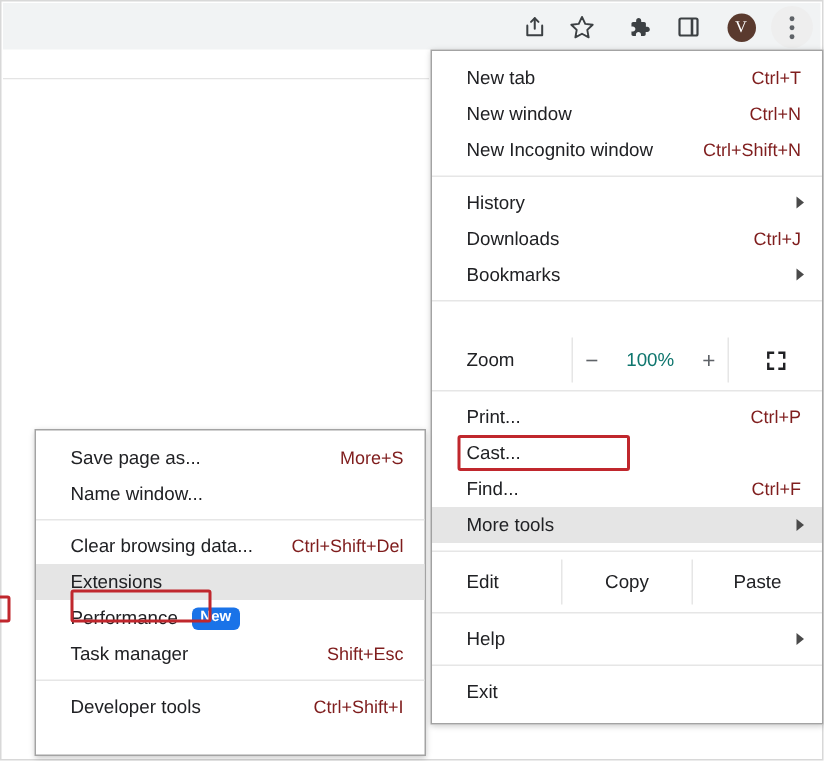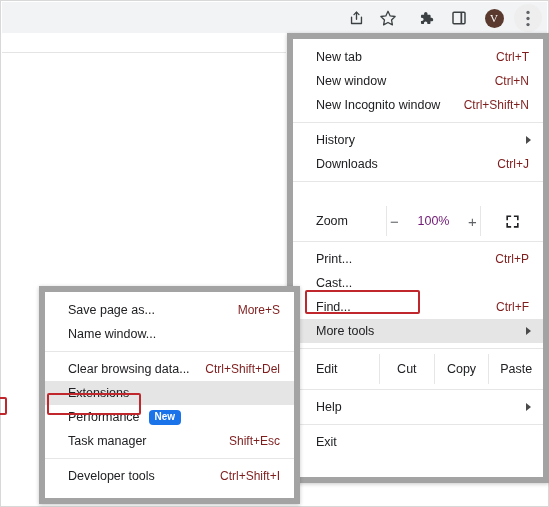--- a/index.html
+++ b/index.html
@@ -85,35 +85,35 @@
     text-align: center;
     font-family: "Liberation Serif", serif;
     letter-spacing: 0;
   }
   .dots { position: relative; z-index: 2; }
 
   
   .menu-panel {
     position: absolute;
     background: #ffffff;
-    border: 6px solid #a3a3a3;
+    border: 1px solid #a3a3a3;
     box-shadow: 0 1px 4px rgba(0,0,0,0.22);
     box-sizing: border-box;
     font-size: 12.5px;
     color: #202124;
   }
   #main-menu {
     left: 286px;
     top: 32px;
     width: 262px;
     height: 450px;
     padding: 6px 0 0 0;
   }
   #sub-menu {
-    left: 38px;
+    left: 22px;
     top: 285px;
     width: 261px;
     height: 218px;
     padding: 6px 0 0 0;
   }
 
   .mi {
     position: relative;
     height: 24px;
     display: flex;
@@ -172,21 +172,21 @@
     color: #3c4043;
   }
   #zoom-row .zminus, #zoom-row .zplus {
     font-size: 15px;
     color: #5f6368;
     width: 14px;
     text-align: center;
   }
   #zoom-row .zval {
     font-size: 12.5px;
-    color: #701a75;
+    color: #0f766e;
     min-width: 36px;
     text-align: center;
   }
   #zoom-row .zfull {
     flex: 0 0 62px;
     display: flex;
     align-items: center;
     justify-content: center;
   }
 
@@ -319,20 +319,25 @@
 
     <div class="mi">
       <span class="label">History</span>
       <span class="spacer"></span>
       <span class="arrow"></span>
     </div>
     <div class="mi">
       <span class="label">Downloads</span>
       <span class="spacer"></span>
       <span class="accel">Ctrl+J</span>
+    </div>
+    <div class="mi">
+      <span class="label">Bookmarks</span>
+      <span class="spacer"></span>
+      <span class="arrow"></span>
     </div>
 
     <div class="sep"></div>
 
     <div id="zoom-row">
       <div class="zlabel">Zoom</div>
       <div class="zctrl">
         <span class="zminus">−</span>
         <span class="zval">100%</span>
         <span class="zplus">+</span>
@@ -367,21 +372,20 @@
     <div class="mi hovered">
       <span class="label">More tools</span>
       <span class="spacer"></span>
       <span class="arrow"></span>
     </div>
 
     <div class="sep"></div>
 
     <div id="edit-row">
       <div class="elabel">Edit</div>
-      <div class="ecell">Cut</div>
       <div class="ecell">Copy</div>
       <div class="ecell">Paste</div>
     </div>
 
     <div class="sep"></div>
 
     <div class="mi">
       <span class="label">Help</span>
       <span class="spacer"></span>
       <span class="arrow"></span>

